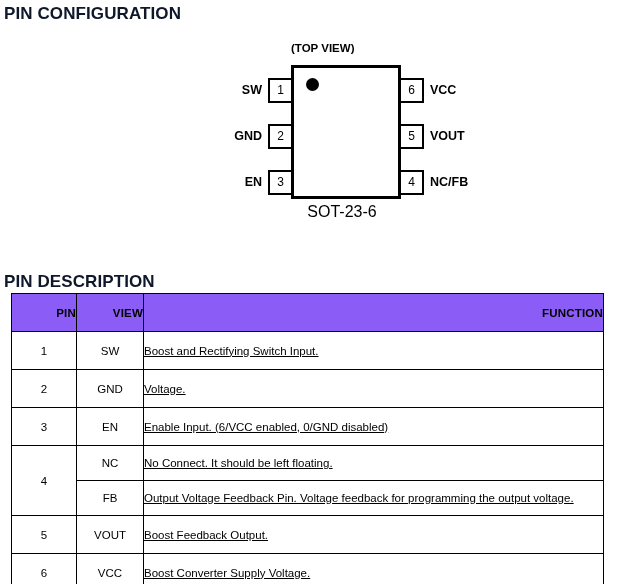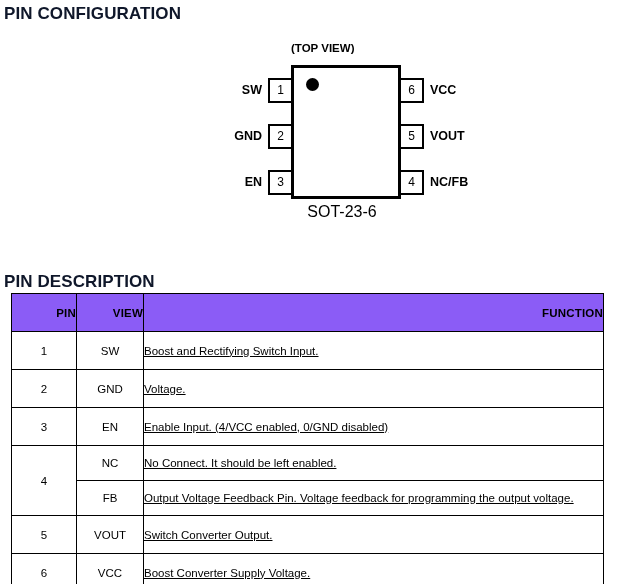--- a/index.html
+++ b/index.html
@@ -210,35 +210,35 @@
       <td class="cell-func">Boost and Rectifying Switch Input.</td>
     </tr>
     <tr>
       <td class="cell-pin">2</td>
       <td class="cell-name">GND</td>
       <td class="cell-func">Voltage.</td>
     </tr>
     <tr>
       <td class="cell-pin">3</td>
       <td class="cell-name">EN</td>
-      <td class="cell-func">Enable Input. (4/VCC enabled, 0/GND disabled)</td>
+      <td class="cell-func">Enable Input. (6/VCC enabled, 0/GND disabled)</td>
     </tr>
     <tr>
       <td class="cell-pin" rowspan="2">4</td>
       <td class="cell-name half-row">NC</td>
-      <td class="cell-func half-row">No Connect. It should be left enabled.</td>
+      <td class="cell-func half-row">No Connect. It should be left floating.</td>
     </tr>
     <tr>
       <td class="cell-name half-row">FB</td>
       <td class="cell-func half-row">Output Voltage Feedback Pin. Voltage feedback for programming the output voltage.</td>
     </tr>
     <tr>
       <td class="cell-pin">5</td>
       <td class="cell-name">VOUT</td>
-      <td class="cell-func">Switch Converter Output.</td>
+      <td class="cell-func">Boost Feedback Output.</td>
     </tr>
     <tr>
       <td class="cell-pin">6</td>
       <td class="cell-name">VCC</td>
       <td class="cell-func">Boost Converter Supply Voltage.</td>
     </tr>
   </tbody>
 </table>
 
 </body></html>

